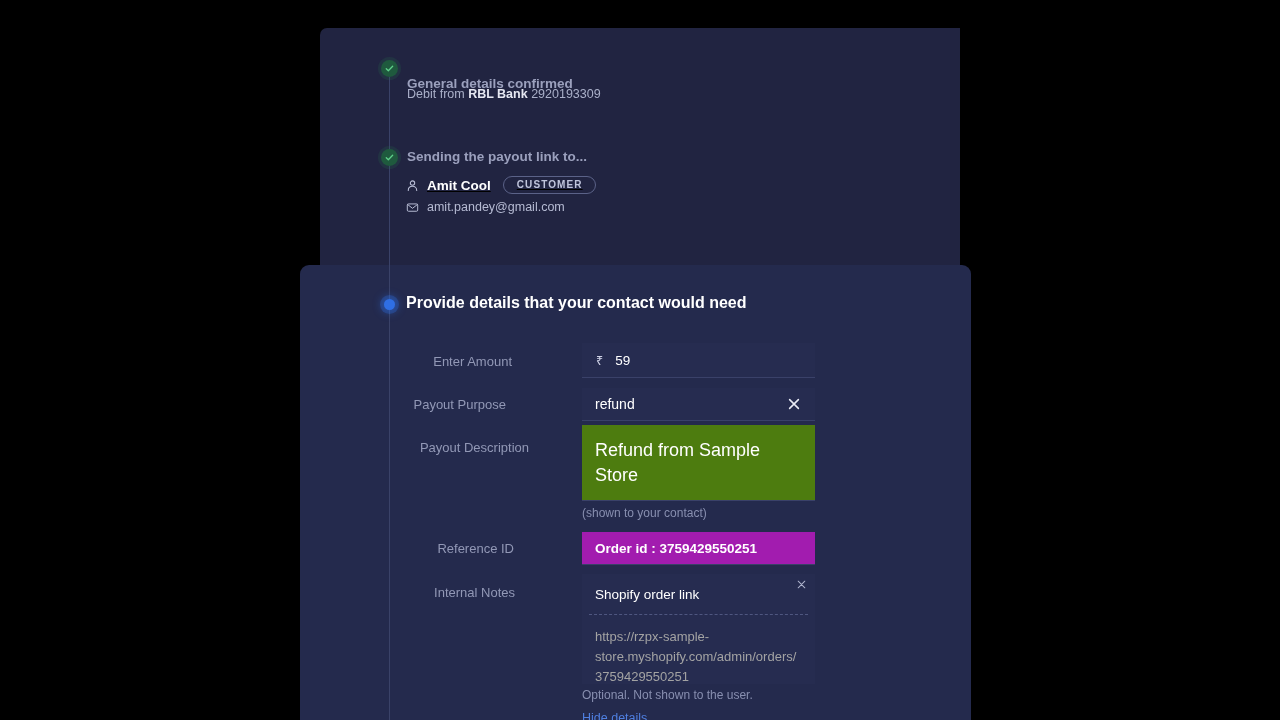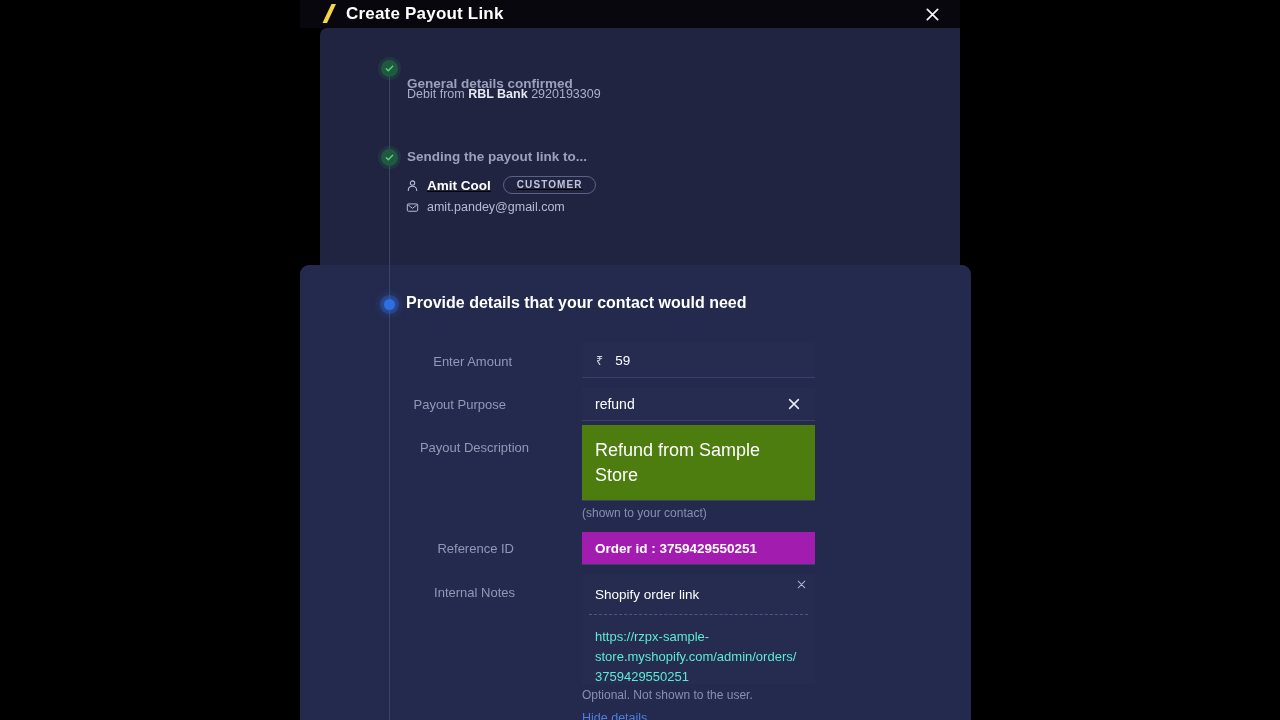--- a/index.html
+++ b/index.html
@@ -300,21 +300,21 @@
   }
   .notes-divider {
     height: 0;
     border-top: 1px dashed #4c5party;
     margin: 0 7px;
   }
   .notes-divider {
     border-top: 1px dashed #4f5780;
   }
   .notes-value {
-    color: #5eead4;
+    color: #a3a3a3;
     font-size: 13px;
     line-height: 1.55;
     padding: 12px 13px 14px 13px;
     word-break: break-word;
   }
   .notes-x {
     position: absolute;
     right: 8px;
     top: 5px;
     color: #aeb4cd;
@@ -329,33 +329,20 @@
     font-size: 12.5px;
     white-space: nowrap;
     cursor: pointer;
   }
 </style>
 </head>
 <body>
 
 <div id="root">
 
-  <div class="titlebar">
-    <span class="brand-logo">
-      <svg viewBox="0 0 14 19" width="14" height="19" aria-hidden="true">
-        <polygon points="9.5,0 14,0 5,19 0.5,19" fill="#f5d44a"></polygon>
-      </svg>
-    </span>
-    <span class="titlebar-title">Create Payout Link</span>
-    <span class="titlebar-close">
-      <svg viewBox="0 0 16 16" width="15" height="15" aria-hidden="true">
-        <path d="M2.5 2.5 L13.5 13.5 M13.5 2.5 L2.5 13.5" stroke="#f2f2f5" stroke-width="1.9" stroke-linecap="round" fill="none"></path>
-      </svg>
-    </span>
-  </div>
 
   <div class="panel-upper"></div>
   <div class="panel-lower"></div>
 
   <div class="rail"></div>
 
   <div class="steps">
 
     <div class="step" style="left:381px; top:60px;">
       <div class="step-marker">

